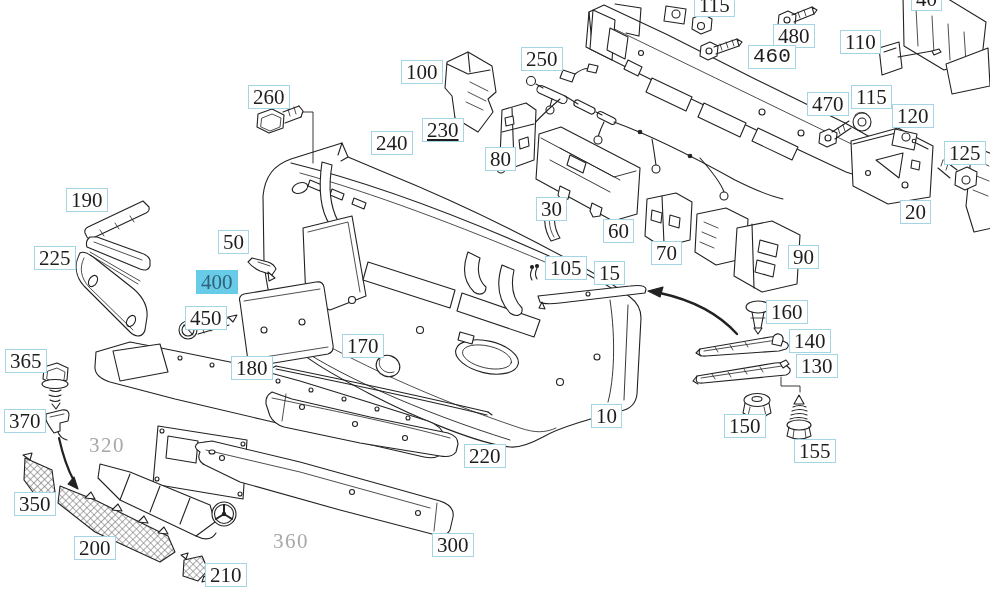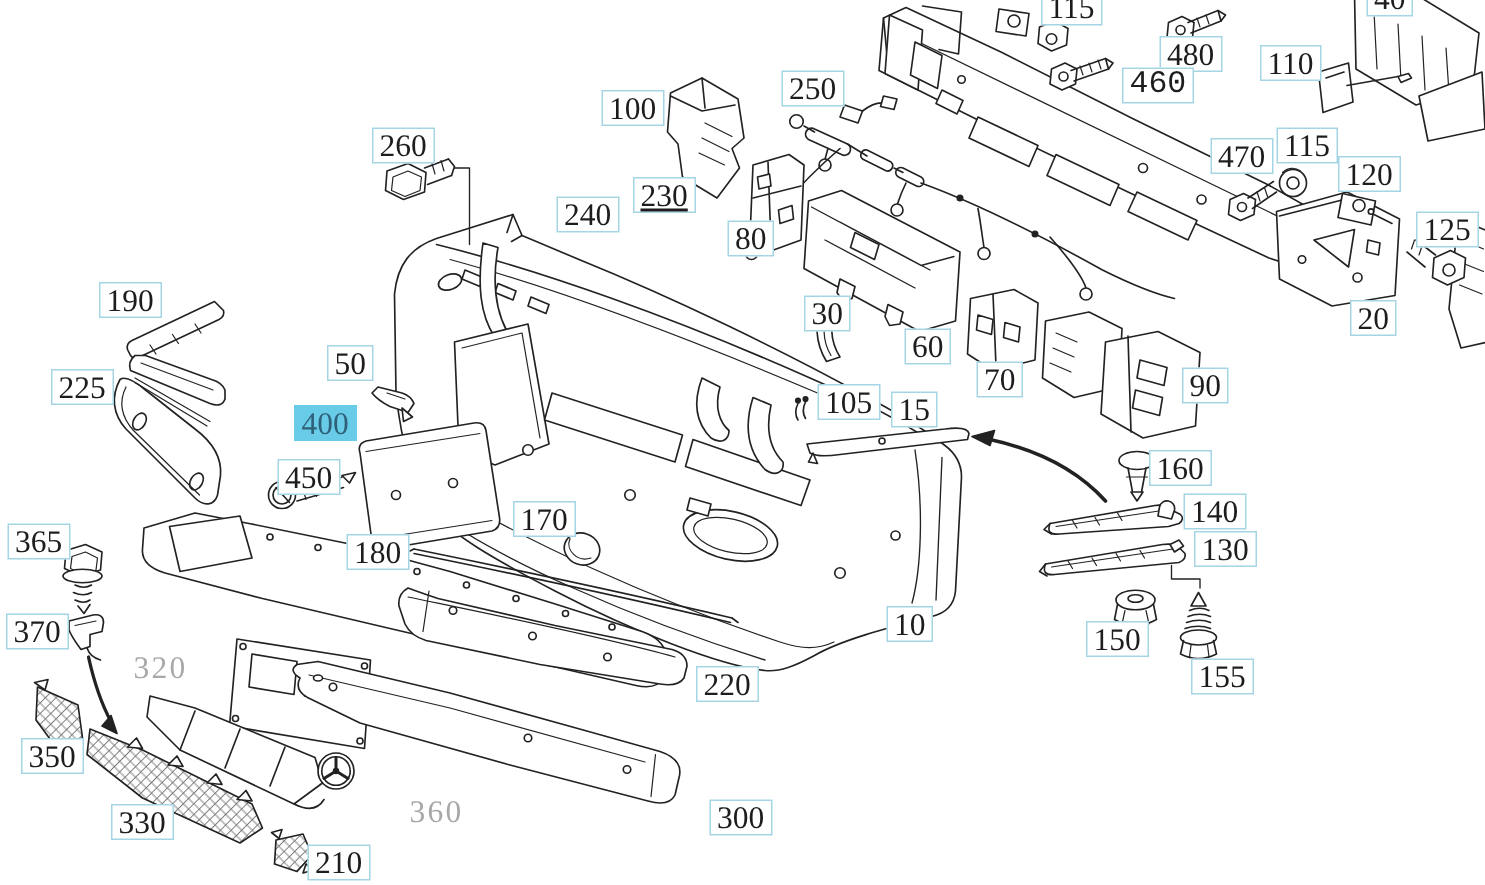--- a/index.html
+++ b/index.html
@@ -426,19 +426,19 @@
       <div class="part-label" style="left: 342px; top: 334px;">170</div>
       <div class="part-label" style="left: 231px; top: 356px;">180</div>
       <div class="part-label" style="left: 5px; top: 349px;">365</div>
       <div class="part-label" style="left: 591px; top: 404px;">10</div>
       <div class="part-label" style="left: 4px; top: 409px;">370</div>
       <div class="part-label" style="left: 724px; top: 414px;">150</div>
       <div class="part-label" style="left: 794px; top: 439px;">155</div>
       <div class="part-label muted" style="left: 84px; top: 433px;">320</div>
       <div class="part-label" style="left: 464px; top: 444px;">220</div>
       <div class="part-label" style="left: 14px; top: 492px;">350</div>
-      <div class="part-label" style="left: 74px; top: 536px;">330</div>
+      <div class="part-label" style="left: 74px; top: 536px;">200</div>
       <div class="part-label muted" style="left: 226px; top: 529px; margin-left: 42px;">360</div>
-      <div class="part-label" style="left: 432px; top: 533px; margin-left: 41px;">300</div>
+      <div class="part-label" style="left: 432px; top: 533px;">300</div>
       <div class="part-label" style="left: 205px; top: 563px;">210</div>
     </div>
 
 </div>
 
 </body></html>

